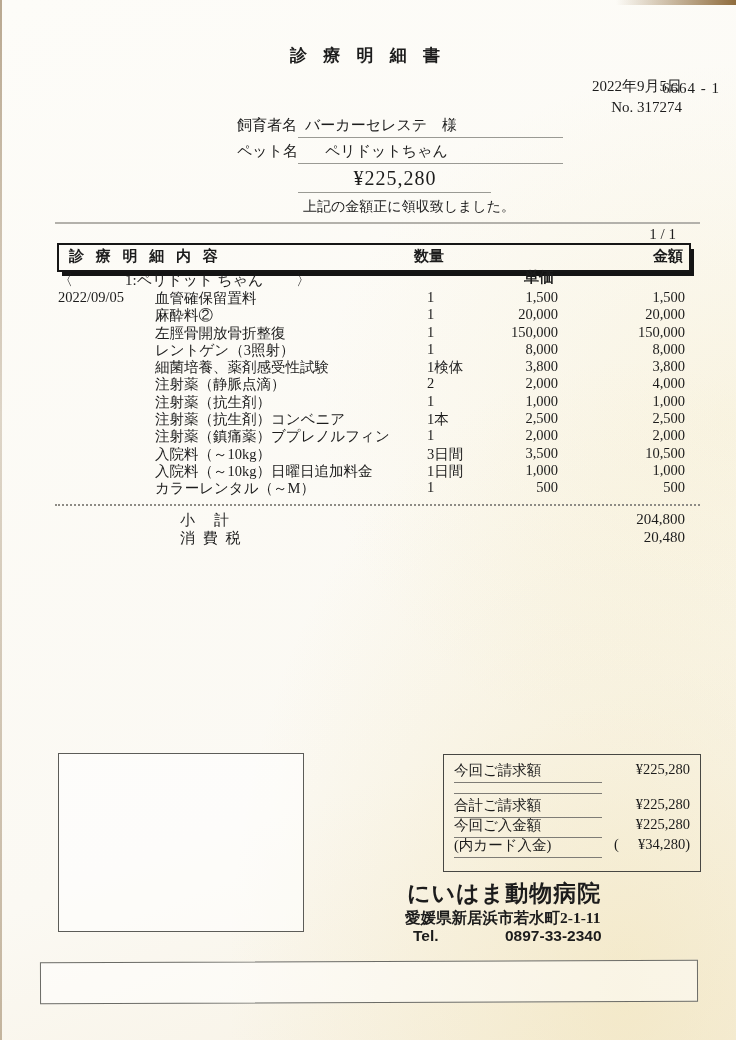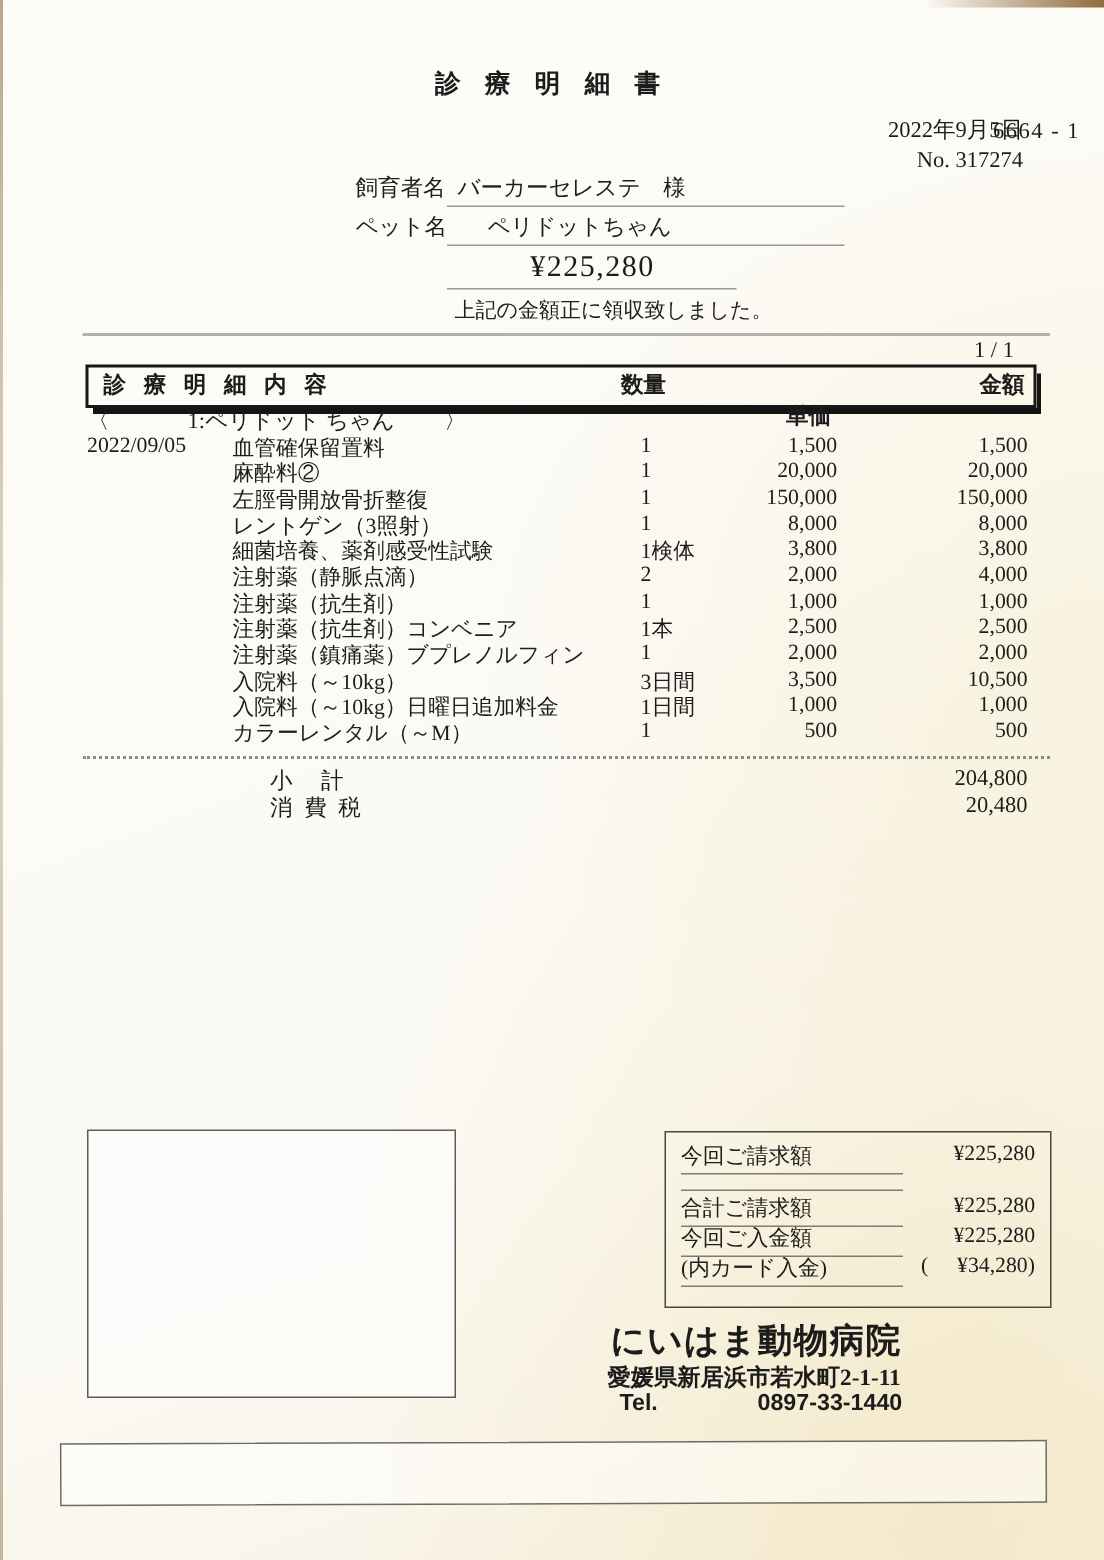--- a/index.html
+++ b/index.html
@@ -256,16 +256,16 @@
   <div class="sum-row">
     <span class="sum-label">(内カード入金)</span>
     <span class="sum-paren">(</span>
     <span class="sum-value">¥34,280)</span>
   </div>
 </div>
 
   <div id="clinic-name" class="abs sans">にいはま動物病院</div>
   <div id="clinic-address" class="abs sans">愛媛県新居浜市若水町2-1-11</div>
   <div id="clinic-tel-label" class="abs sans">Tel.</div>
-  <div id="clinic-tel" class="abs sans">0897-33-1440</div>
+  <div id="clinic-tel" class="abs sans">0897-33-2340</div>
 
   <div id="bottom-bar" class="abs"></div>
 </div>
 
 </body></html>

